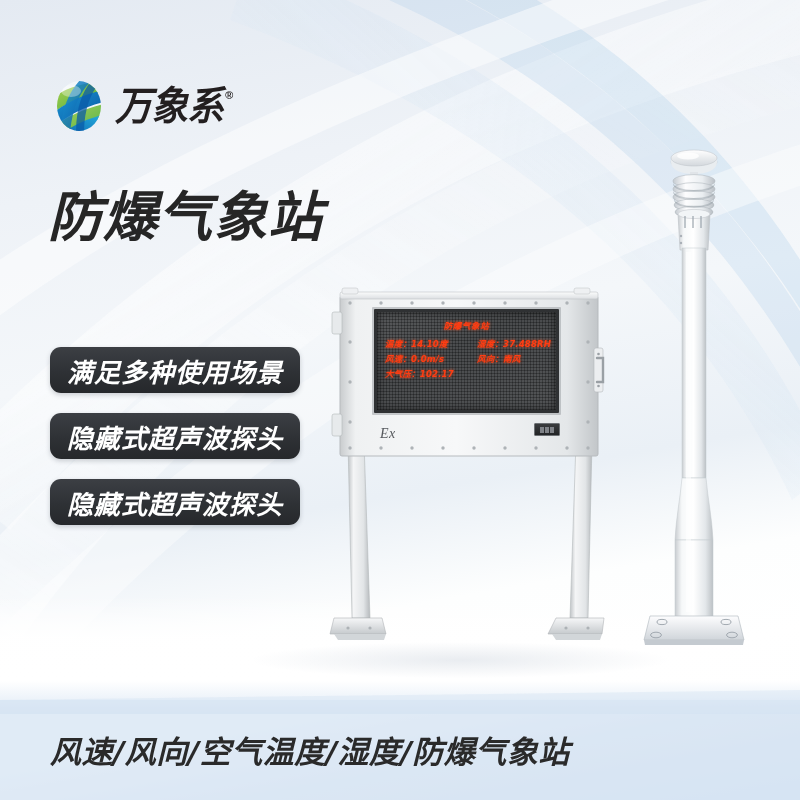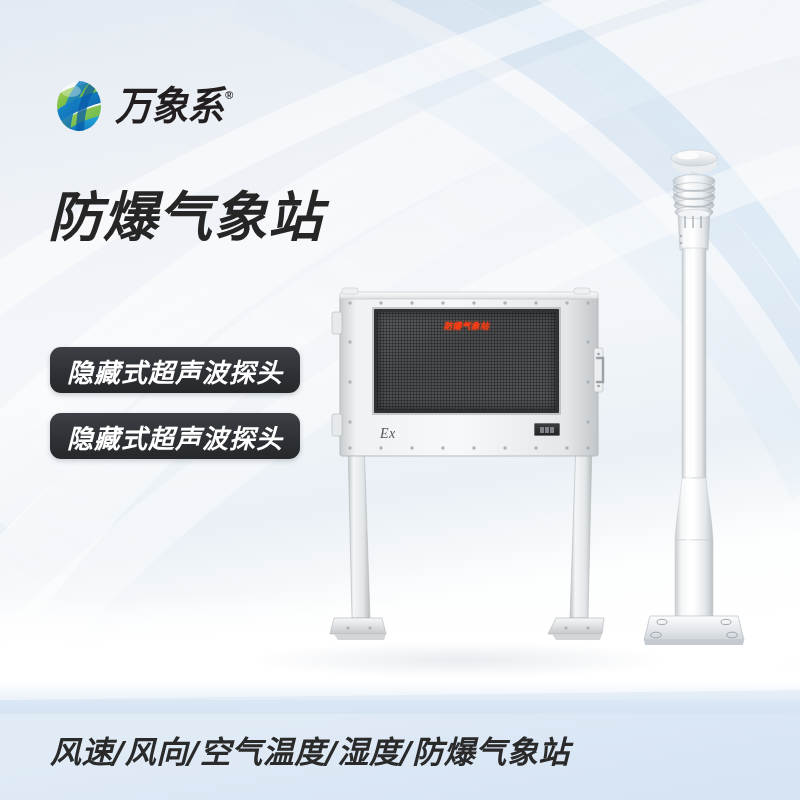--- a/index.html
+++ b/index.html
@@ -194,20 +194,21 @@
     </svg>
     <div class="logo-text">
       <span class="logo-word">万象系</span>
       <span class="logo-reg">®</span>
     </div>
   </div>
 
   <div class="headline">防爆气象站</div>
 
   <div class="pills">
+    <div class="pill">满足多种使用场景</div>
     <div class="pill">隐藏式超声波探头</div>
     <div class="pill">隐藏式超声波探头</div>
   </div>
 
   <div class="station">
     <svg class="station-svg" viewBox="0 0 280 390" aria-hidden="true">
       <defs>
         <linearGradient id="boxFace" x1="0" y1="0" x2="1" y2="0">
           <stop offset="0%" stop-color="#c9ccce"></stop>
           <stop offset="6%" stop-color="#eff1f2"></stop>
@@ -294,20 +295,34 @@
       <g>
         <rect x="268" y="66" width="9" height="44" rx="2" fill="#eceef0" stroke="#b6babd" stroke-width=".6"></rect>
         <path d="M271,76 L277,76 L277,100 L271,100" fill="none" stroke="#9aa0a5" stroke-width="2.4" stroke-linecap="round"></path>
         <circle cx="272.5" cy="72" r="1.3" fill="#9aa0a5"></circle>
         <circle cx="272.5" cy="104" r="1.3" fill="#9aa0a5"></circle>
       </g>
     </svg>
 
     <div class="led">
       <div class="led-title">防爆气象站</div>
+      <div class="led-rows">
+        <div class="led-row">
+          <span class="led-cell c1">温度：14.10度</span>
+          <span class="led-cell">湿度：37.488RH</span>
+        </div>
+        <div class="led-row">
+          <span class="led-cell c1">风速：0.0m/s</span>
+          <span class="led-cell">风向：南风</span>
+        </div>
+        <div class="led-row">
+          <span class="led-cell c1">大气压：102.17</span>
+          <span class="led-cell"></span>
+        </div>
+      </div>
     </div>
 
     <div class="ex-mark">Ex</div>
     <div class="plate">
         <i></i>
         <i></i>
         <i></i>
       </div>
   </div>
 

